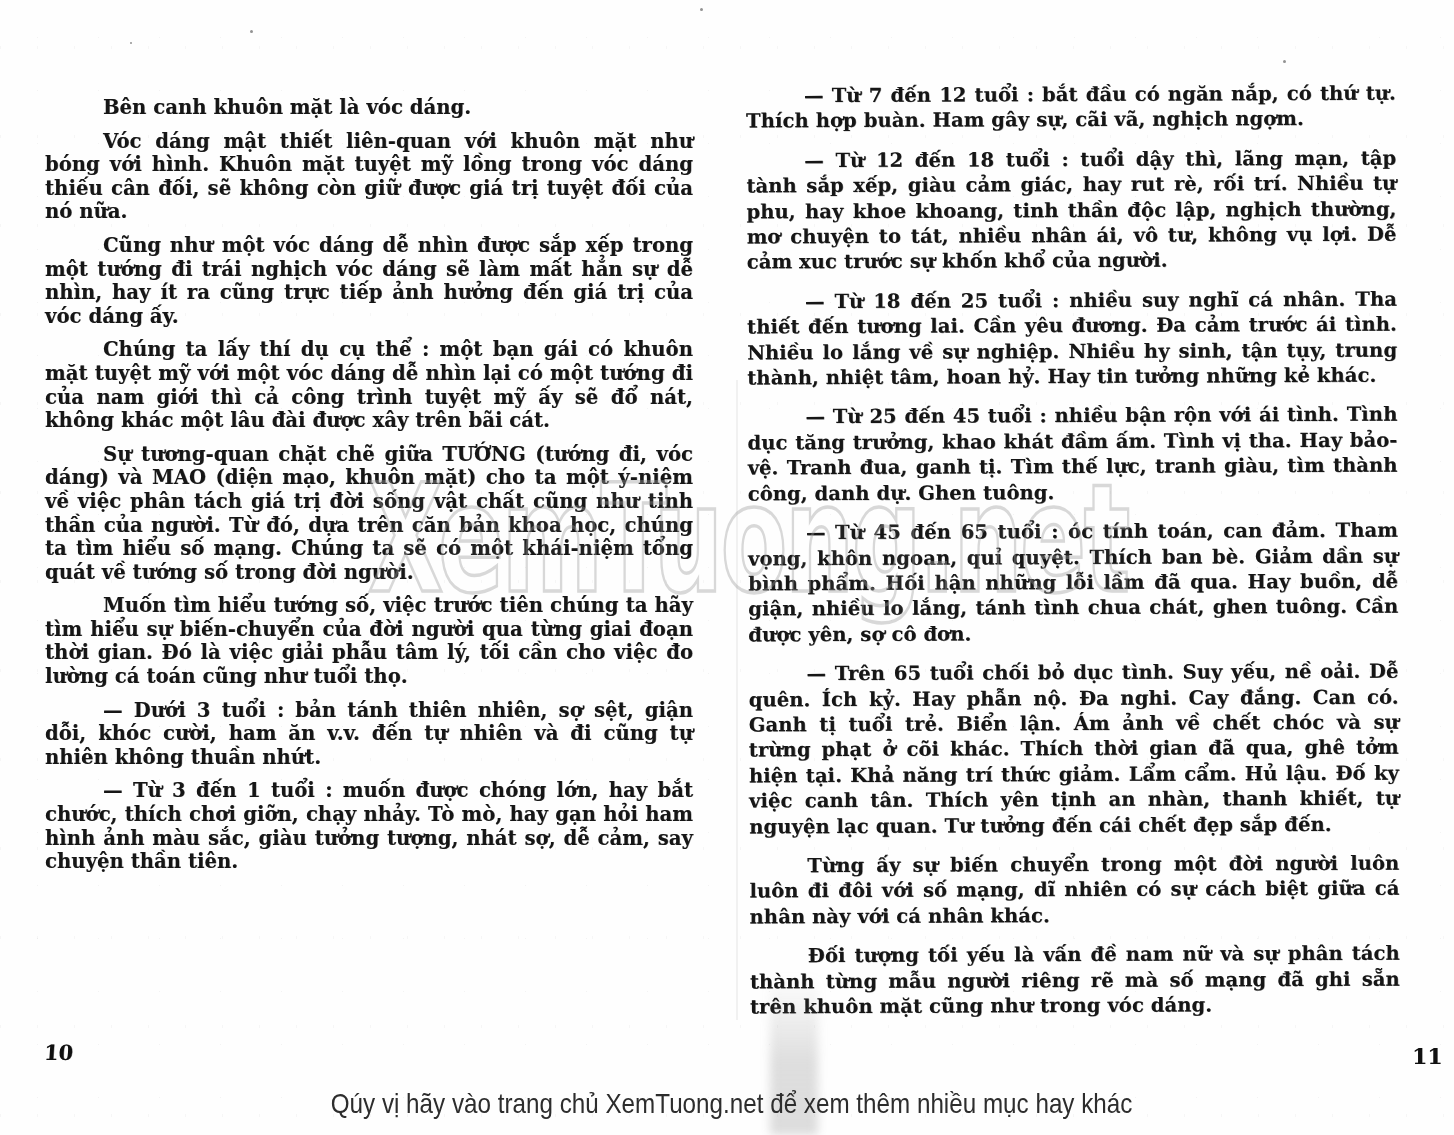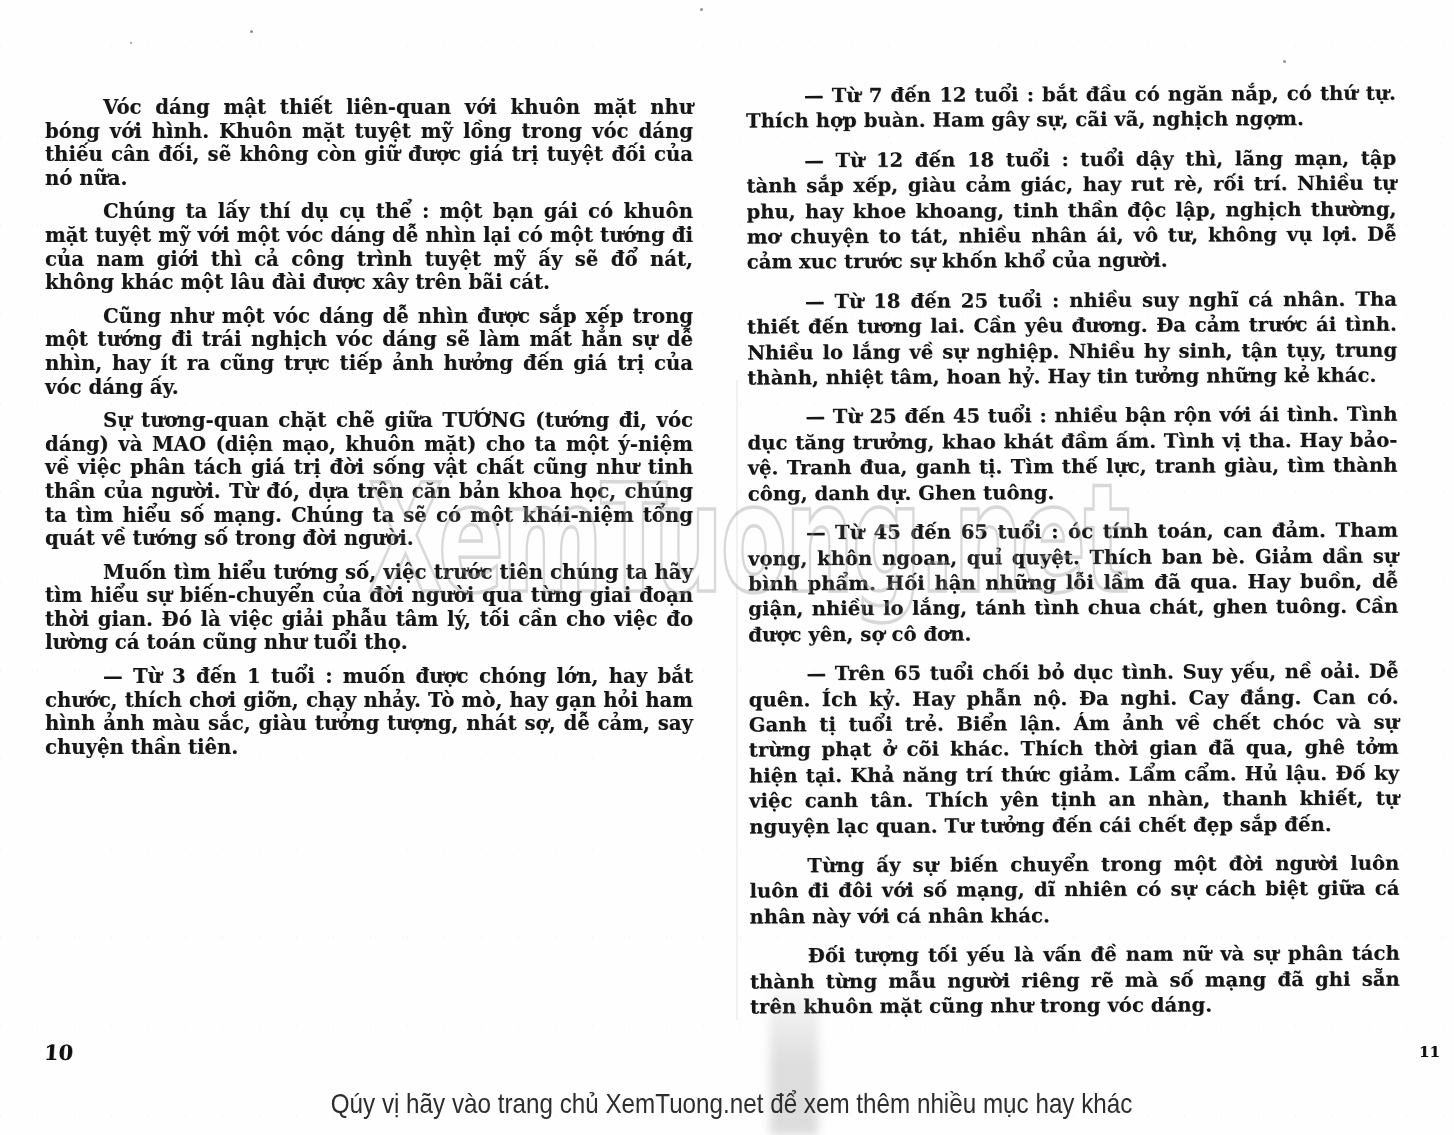--- a/index.html
+++ b/index.html
@@ -48,45 +48,47 @@
       rgba(150,150,150,0.32) 100%);
     filter:blur(5px);
   }
 
   .page-num {
     position:absolute; font-weight:700; color:#101010;
     font-family:"DejaVu Serif", serif;
     text-shadow:0.5px 0.3px 0 rgba(25,25,25,0.5);
   }
   .page-num-left  { left:44px;   top:1040px; font-size:21px; transform:skewX(-4deg); }
-  .page-num-right { left:1412px; top:1043px; font-size:15px;margin-left:7px; }
+  .page-num-right { left:1412px; top:1043px; font-size:22px; }
 
   .footer {
     position:absolute; left:5px; top:1087px; width:100%; text-align:center;
     color:#2d2d2d; font-family:"Liberation Sans", sans-serif;
     font-size:28.5px; font-weight:500;text-decoration:underline;
   }
   .footer .squeeze {
     display:inline-block; transform:scaleX(0.85); transform-origin:center;
     white-space:nowrap;
   }
 
   .speck { position:absolute; background:rgba(40,40,40,0.5); border-radius:50%; }
 </style>
 </head>
 <body>
 
 <div class="scan">
 
   <div class="col left-col">
+    <p>Bên canh khuôn mặt là vóc dáng.</p>
     <p>Vóc dáng mật thiết liên-quan với khuôn mặt như bóng với hình. Khuôn mặt tuyệt mỹ lồng trong vóc dáng thiếu cân đối, sẽ không còn giữ được giá trị tuyệt đối của nó nữa.</p>
+    <p>Cũng như một vóc dáng dễ nhìn được sắp xếp trong một tướng đi trái nghịch vóc dáng sẽ làm mất hẳn sự dễ nhìn, hay ít ra cũng trực tiếp ảnh hưởng đến giá trị của vóc dáng ấy.</p>
     <p>Chúng ta lấy thí dụ cụ thể : một bạn gái có khuôn mặt tuyệt mỹ với một vóc dáng dễ nhìn lại có một tướng đi của nam giới thì cả công trình tuyệt mỹ ấy sẽ đổ nát, không khác một lâu đài được xây trên bãi cát.</p>
-    <p>Cũng như một vóc dáng dễ nhìn được sắp xếp trong một tướng đi trái nghịch vóc dáng sẽ làm mất hẳn sự dễ nhìn, hay ít ra cũng trực tiếp ảnh hưởng đến giá trị của vóc dáng ấy.</p>
     <p>Sự tương-quan chặt chẽ giữa TƯỚNG (tướng đi, vóc dáng) và MAO (diện mạo, khuôn mặt) cho ta một ý-niệm về việc phân tách giá trị đời sống vật chất cũng như tinh thần của người. Từ đó, dựa trên căn bản khoa học, chúng ta tìm hiểu số mạng. Chúng ta sẽ có một khái-niệm tổng quát về tướng số trong đời người.</p>
     <p>Muốn tìm hiểu tướng số, việc trước tiên chúng ta hãy tìm hiểu sự biến-chuyển của đời người qua từng giai đoạn thời gian. Đó là việc giải phẫu tâm lý, tối cần cho việc đo lường cá toán cũng như tuổi thọ.</p>
+    <p>— Dưới 3 tuổi : bản tánh thiên nhiên, sợ sệt, giận dỗi, khóc cười, ham ăn v.v. đến tự nhiên và đi cũng tự nhiên không thuần nhứt.</p>
     <p>— Từ 3 đến 1 tuổi : muốn được chóng lớn, hay bắt chước, thích chơi giỡn, chạy nhảy. Tò mò, hay gạn hỏi ham hình ảnh màu sắc, giàu tưởng tượng, nhát sợ, dễ cảm, say chuyện thần tiên.</p>
   </div>
 
   <div class="col right-col">
     <p>— Từ 7 đến 12 tuổi : bắt đầu có ngăn nắp, có thứ tự. Thích hợp buàn. Ham gây sự, cãi vã, nghịch ngợm.</p>
     <p>— Từ 12 đến 18 tuổi : tuổi dậy thì, lãng mạn, tập tành sắp xếp, giàu cảm giác, hay rut rè, rối trí. Nhiều tự phu, hay khoe khoang, tinh thần độc lập, nghịch thường, mơ chuyện to tát, nhiều nhân ái, vô tư, không vụ lợi. Dễ cảm xuc trước sự khốn khổ của người.</p>
     <p>— Từ 18 đến 25 tuổi : nhiều suy nghĩ cá nhân. Tha thiết đến tương lai. Cần yêu đương. Đa cảm trước ái tình. Nhiều lo lắng về sự nghiệp. Nhiều hy sinh, tận tụy, trung thành, nhiệt tâm, hoan hỷ. Hay tin tưởng những kẻ khác.</p>
     <p>— Từ 25 đến 45 tuổi : nhiều bận rộn với ái tình. Tình dục tăng trưởng, khao khát đầm ấm. Tình vị tha. Hay bảo-vệ. Tranh đua, ganh tị. Tìm thế lực, tranh giàu, tìm thành công, danh dự. Ghen tuông.</p>
     <p>— Từ 45 đến 65 tuổi : óc tính toán, can đảm. Tham vọng, khôn ngoan, quỉ quyệt. Thích ban bè. Giảm dần sự bình phẩm. Hối hận những lỗi lầm đã qua. Hay buồn, dễ giận, nhiều lo lắng, tánh tình chua chát, ghen tuông. Cần được yên, sợ cô đơn.</p>
     <p>— Trên 65 tuổi chối bỏ dục tình. Suy yếu, nề oải. Dễ quên. Ích kỷ. Hay phẫn nộ. Đa nghi. Cay đắng. Can có. Ganh tị tuổi trẻ. Biển lận. Ám ảnh về chết chóc và sự trừng phạt ở cõi khác. Thích thời gian đã qua, ghê tởm hiện tại. Khả năng trí thức giảm. Lẩm cẩm. Hủ lậu. Đố ky việc canh tân. Thích yên tịnh an nhàn, thanh khiết, tự nguyện lạc quan. Tư tưởng đến cái chết đẹp sắp đến.</p>

